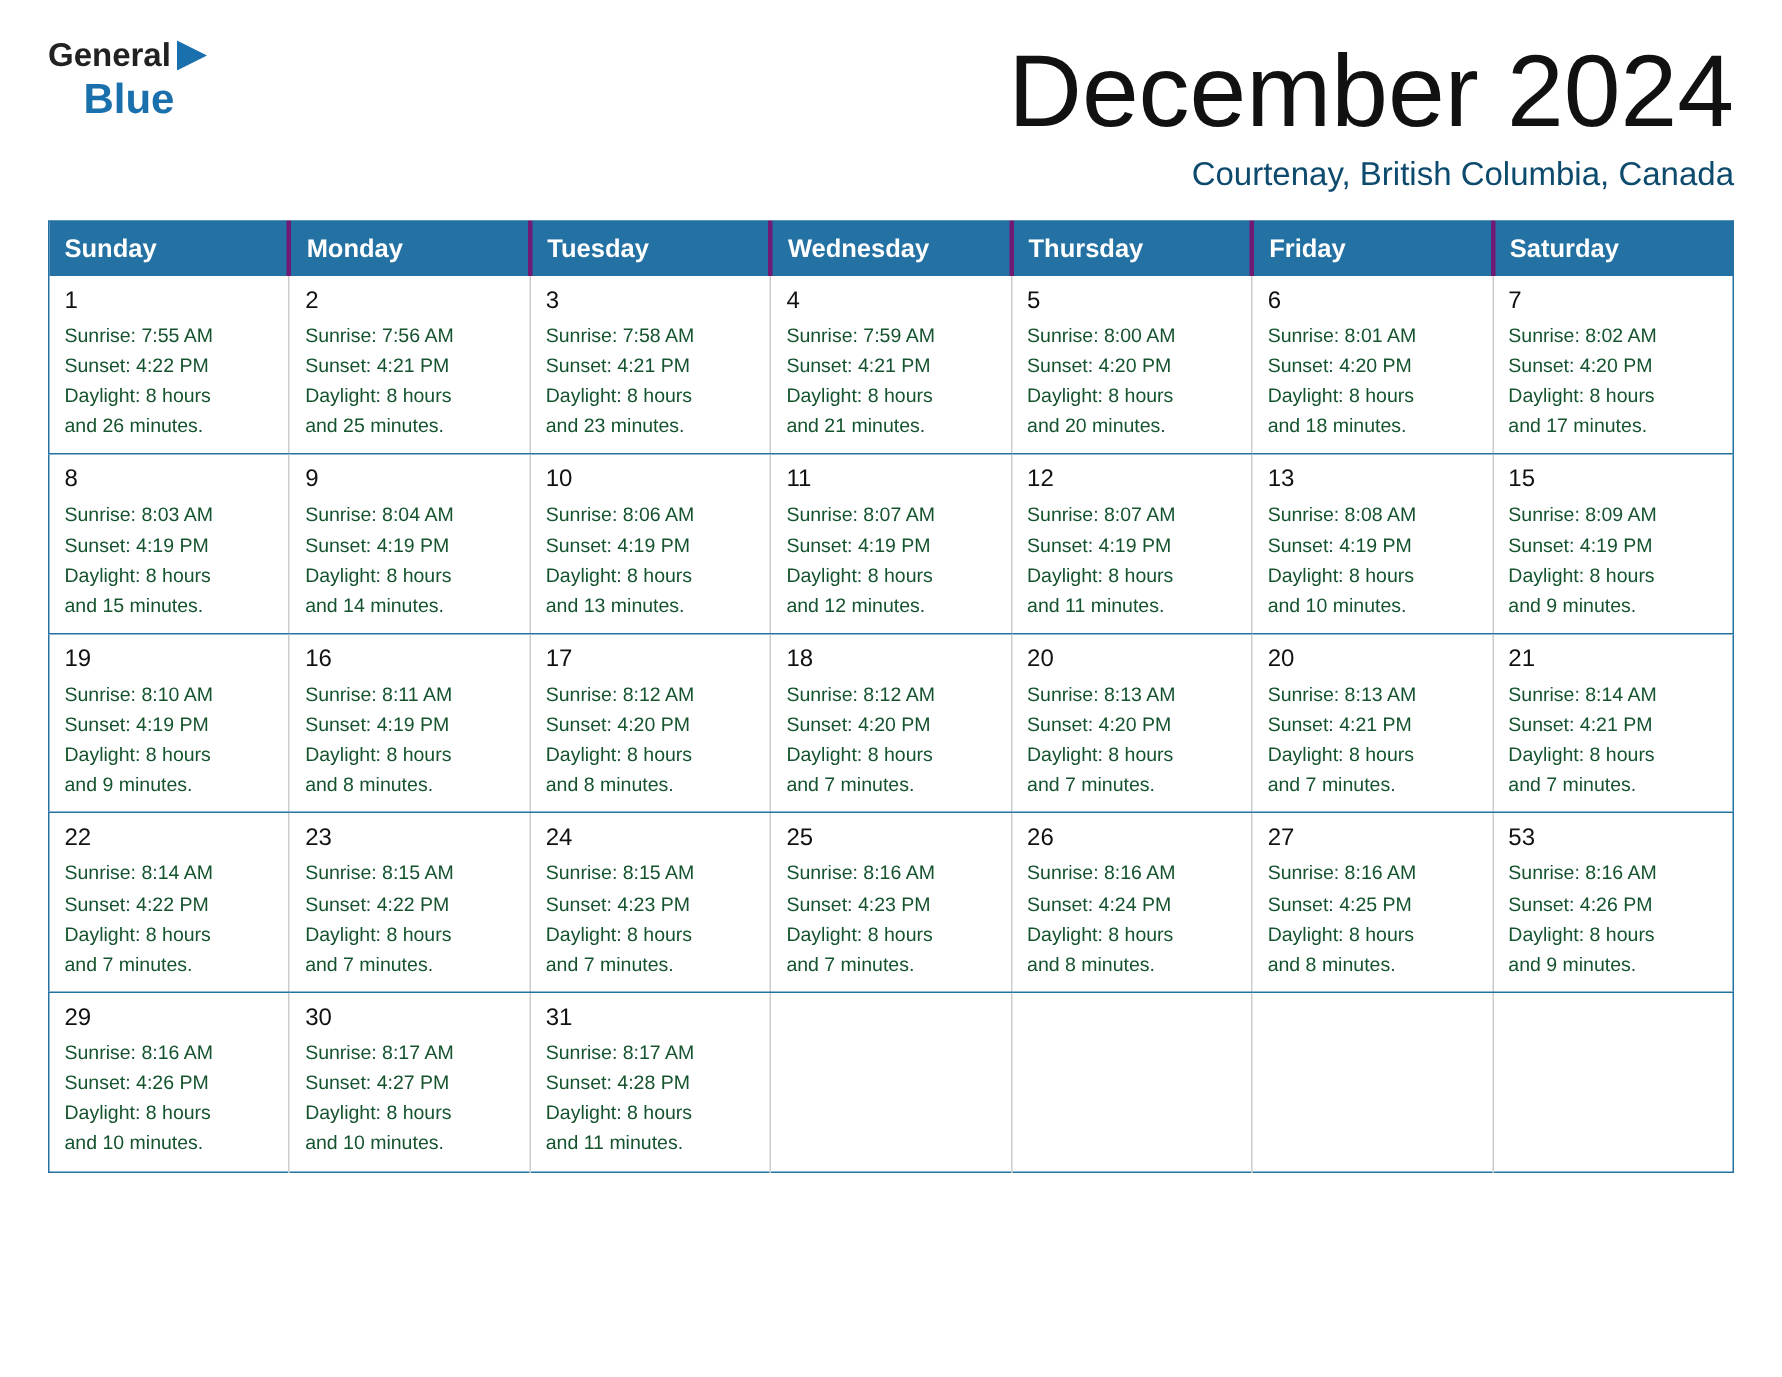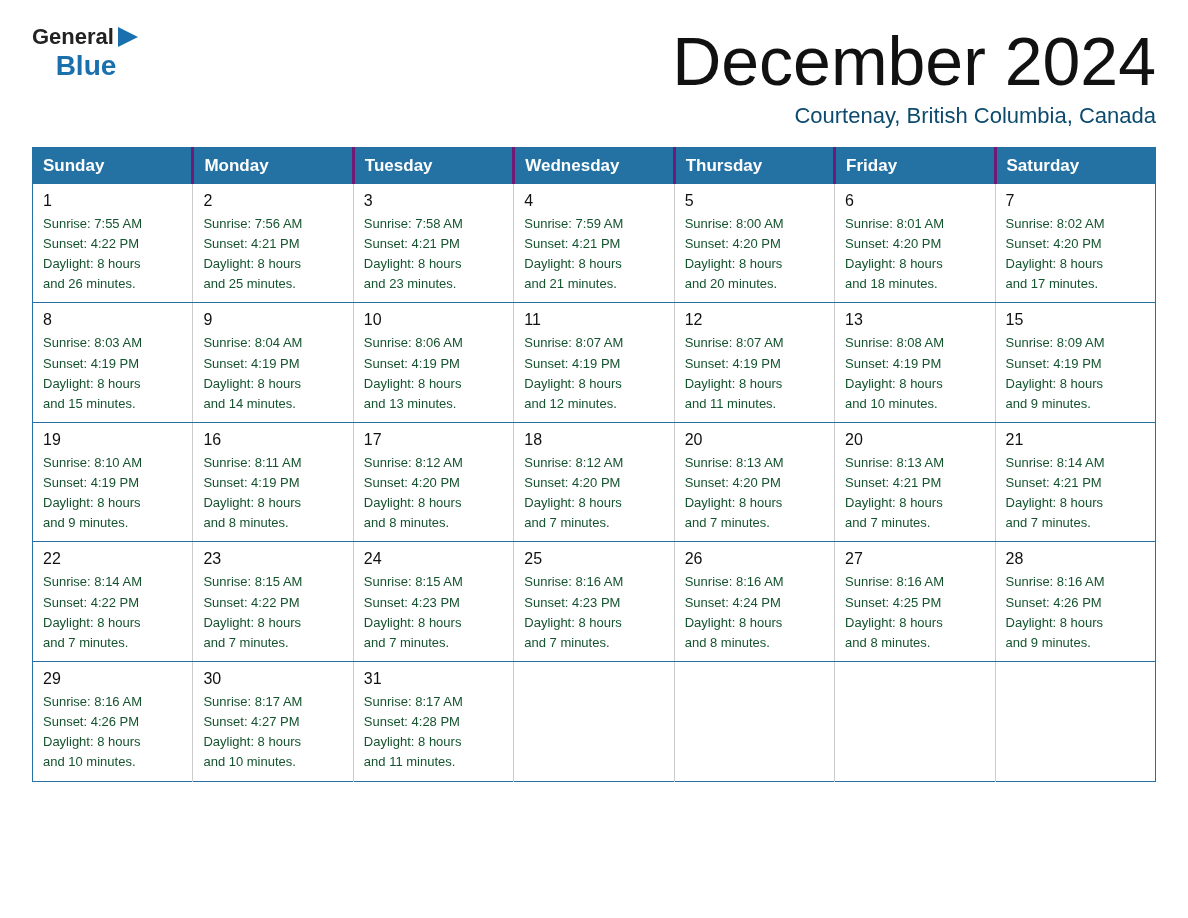--- a/index.html
+++ b/index.html
@@ -239,21 +239,21 @@
         </td>
         <td>
           <div class="day-number">26</div>
           <div class="day-info">Sunrise: 8:16 AM<br>Sunset: 4:24 PM<br>Daylight: 8 hours<br>and 8 minutes.</div>
         </td>
         <td>
           <div class="day-number">27</div>
           <div class="day-info">Sunrise: 8:16 AM<br>Sunset: 4:25 PM<br>Daylight: 8 hours<br>and 8 minutes.</div>
         </td>
         <td>
-          <div class="day-number">28</div>
+          <div class="day-number">53</div>
           <div class="day-info">Sunrise: 8:16 AM<br>Sunset: 4:26 PM<br>Daylight: 8 hours<br>and 9 minutes.</div>
         </td>
       </tr>
       <tr>
         <td>
           <div class="day-number">29</div>
           <div class="day-info">Sunrise: 8:16 AM<br>Sunset: 4:26 PM<br>Daylight: 8 hours<br>and 10 minutes.</div>
         </td>
         <td>
           <div class="day-number">30</div>

